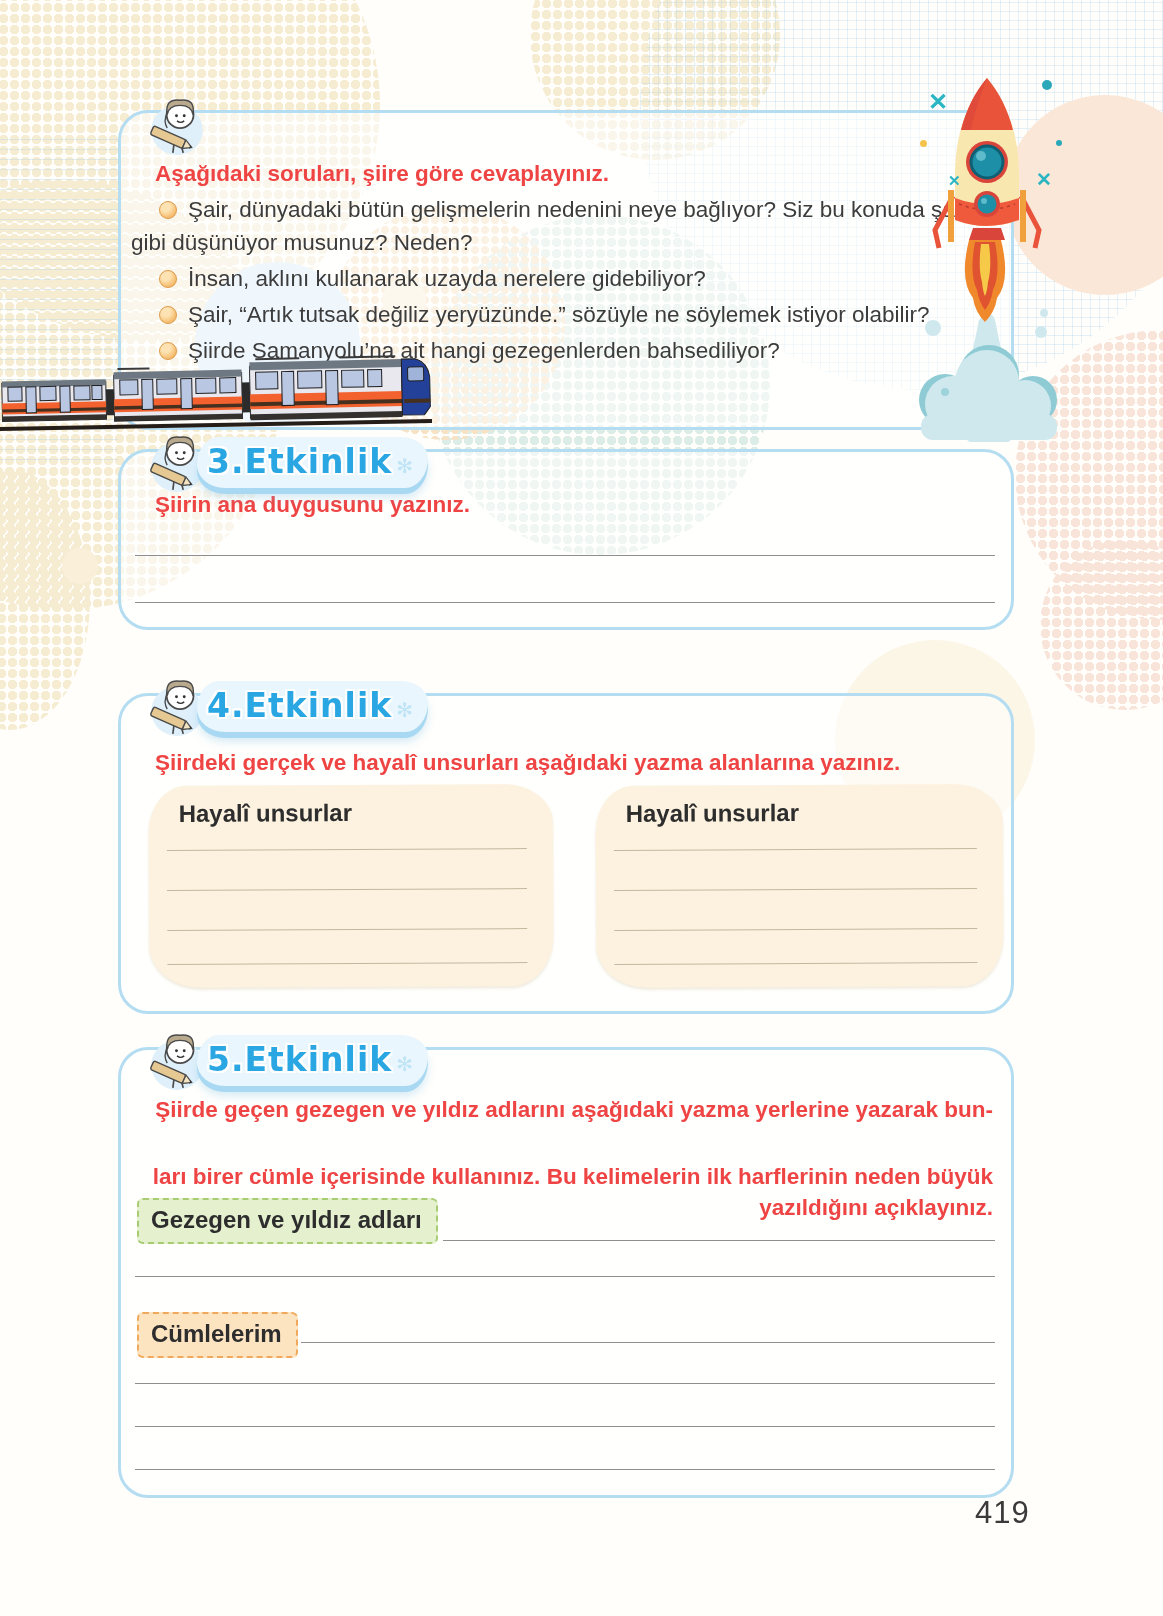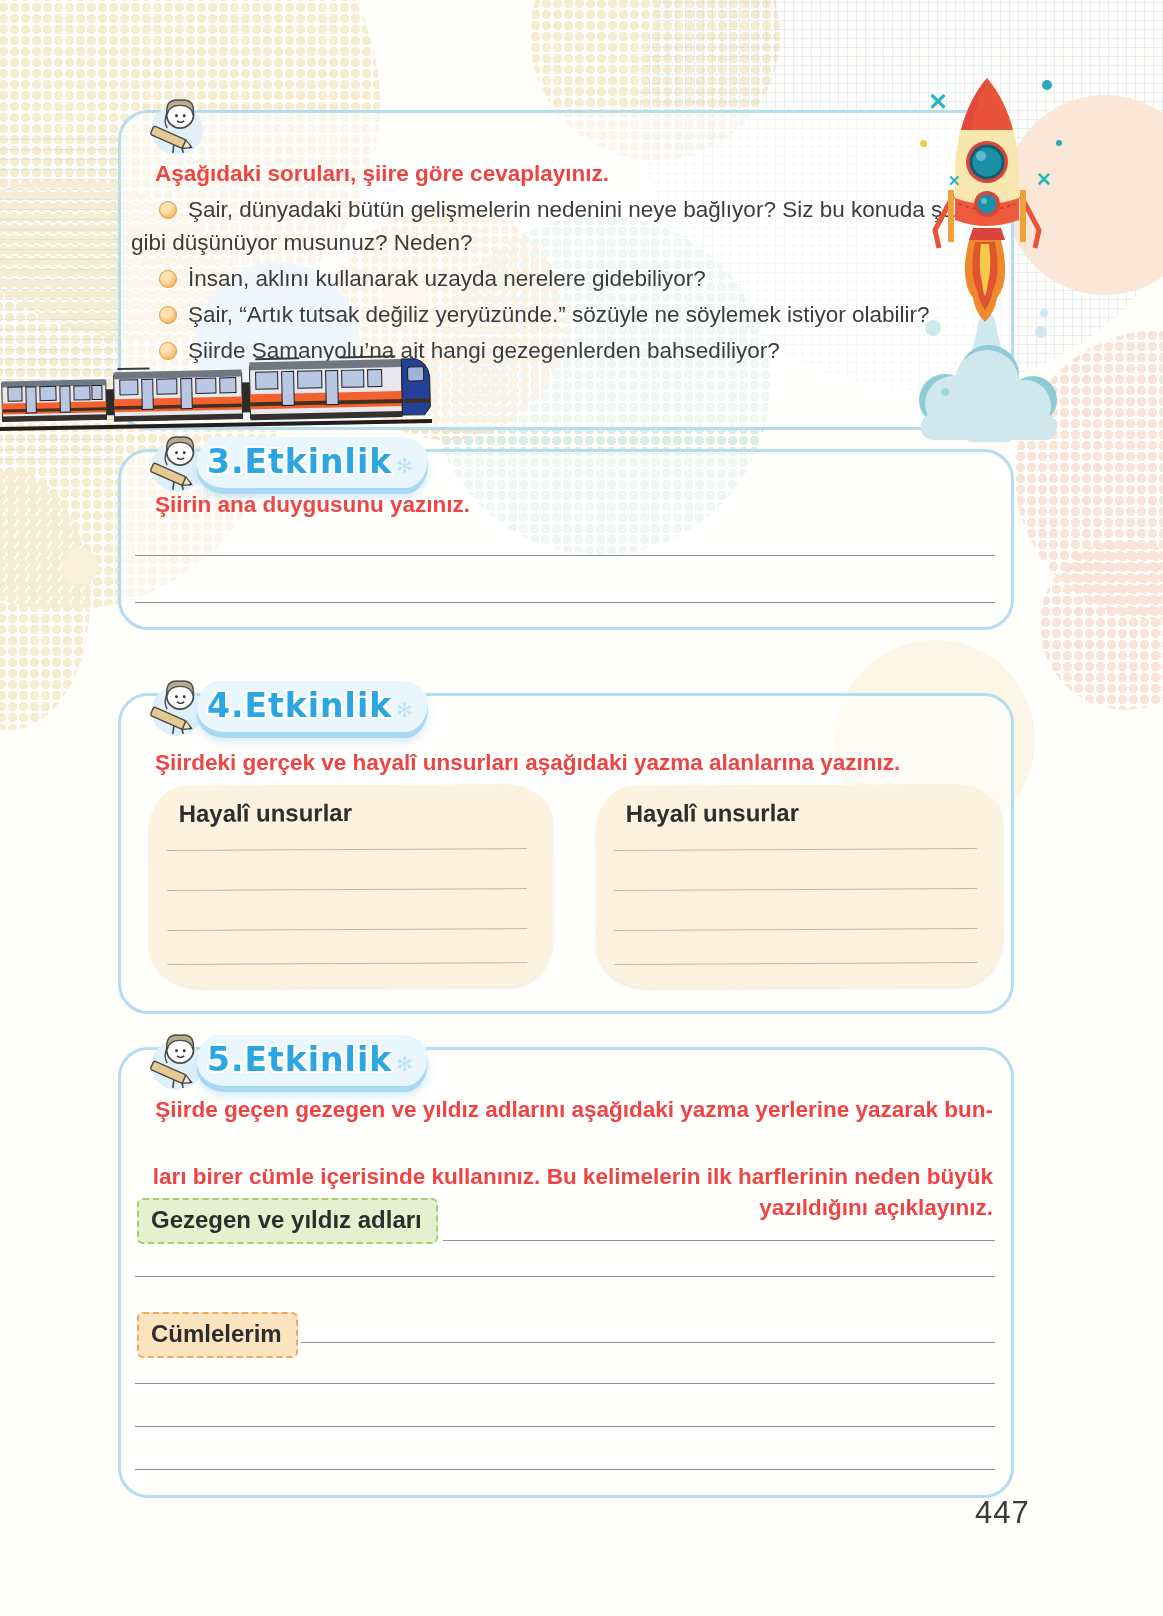--- a/index.html
+++ b/index.html
@@ -365,14 +365,14 @@
     <span class="tag green" style="left:16px;top:148px;">Gezegen ve yıldız adları</span>
     <div class="tagline" style="left:322px;top:190px;"></div>
     <div class="wline" style="top:226px;"></div>
     <span class="tag orange" style="left:16px;top:262px;">Cümlelerim</span>
     <div class="tagline" style="left:180px;top:292px;"></div>
     <div class="wline" style="top:333px;"></div>
     <div class="wline" style="top:376px;"></div>
     <div class="wline" style="top:419px;"></div>
   </section>
 
-  <div class="pagenum">447</div>
+  <div class="pagenum">419</div>
 </div>
 
 </body></html>

